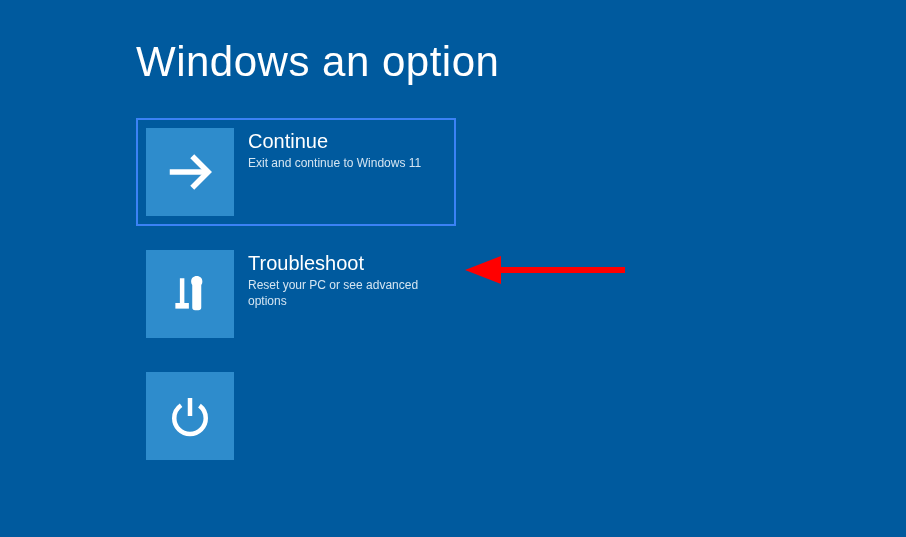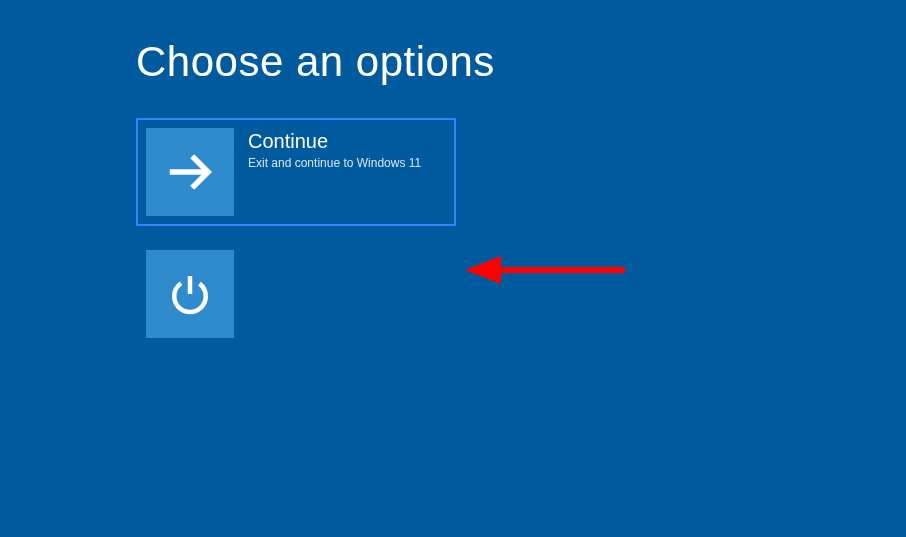--- a/index.html
+++ b/index.html
@@ -73,35 +73,48 @@
       position: absolute;
       left: 465px;
       top: 252px;
       pointer-events: none;
     }
   </style>
 </head>
 <body>
 
 <div class="container">
-  <h1 class="title">Choose an options</h1>
+  <h1 class="title">Windows an option</h1>
 
   <div class="option selected">
     <div class="option-icon">
       <svg class="icon-svg" viewBox="0 0 48 48" fill="none" stroke="#ffffff" stroke-width="5" stroke-linecap="butt" stroke-linejoin="miter">
         <line x1="6" y1="24" x2="40" y2="24"></line>
         <polyline points="26,10 40,24 26,38"></polyline>
       </svg>
     </div>
     <div class="option-text">
       <div class="option-title">Continue</div>
       <div class="option-desc">Exit and continue to Windows 11</div>
     </div>
   </div>
 
+  <div class="option">
+    <div class="option-icon">
+      <svg class="icon-svg" viewBox="0 0 48 48" fill="#ffffff">
+        <rect x="15" y="10" width="4" height="22"></rect>
+        <rect x="11" y="32" width="12" height="5"></rect>
+        <path d="M 30 8 C 27 8 25 10 25 13 C 25 14 25.3 15 26 16 L 26 36 C 26 37.5 27 38.5 28.5 38.5 L 31.5 38.5 C 33 38.5 34 37.5 34 36 L 34 16 C 34.7 15 35 14 35 13 C 35 10 33 8 30 8 Z M 28 12 L 28 17 L 32 17 L 32 12 Z"></path>
+      </svg>
+    </div>
+    <div class="option-text">
+      <div class="option-title">Troubleshoot</div>
+      <div class="option-desc">Reset your PC or see advanced options</div>
+    </div>
+  </div>
 
   <div class="option">
     <div class="option-icon">
       <svg class="icon-svg" viewBox="0 0 48 48" fill="none" stroke="#ffffff" stroke-width="4">
         <circle cx="24" cy="26" r="14" stroke-dasharray="70 18" stroke-dashoffset="-9" transform="rotate(-90 24 26)"></circle>
         <line x1="24" y1="8" x2="24" y2="24"></line>
       </svg>
     </div>
   </div>
 </div>

